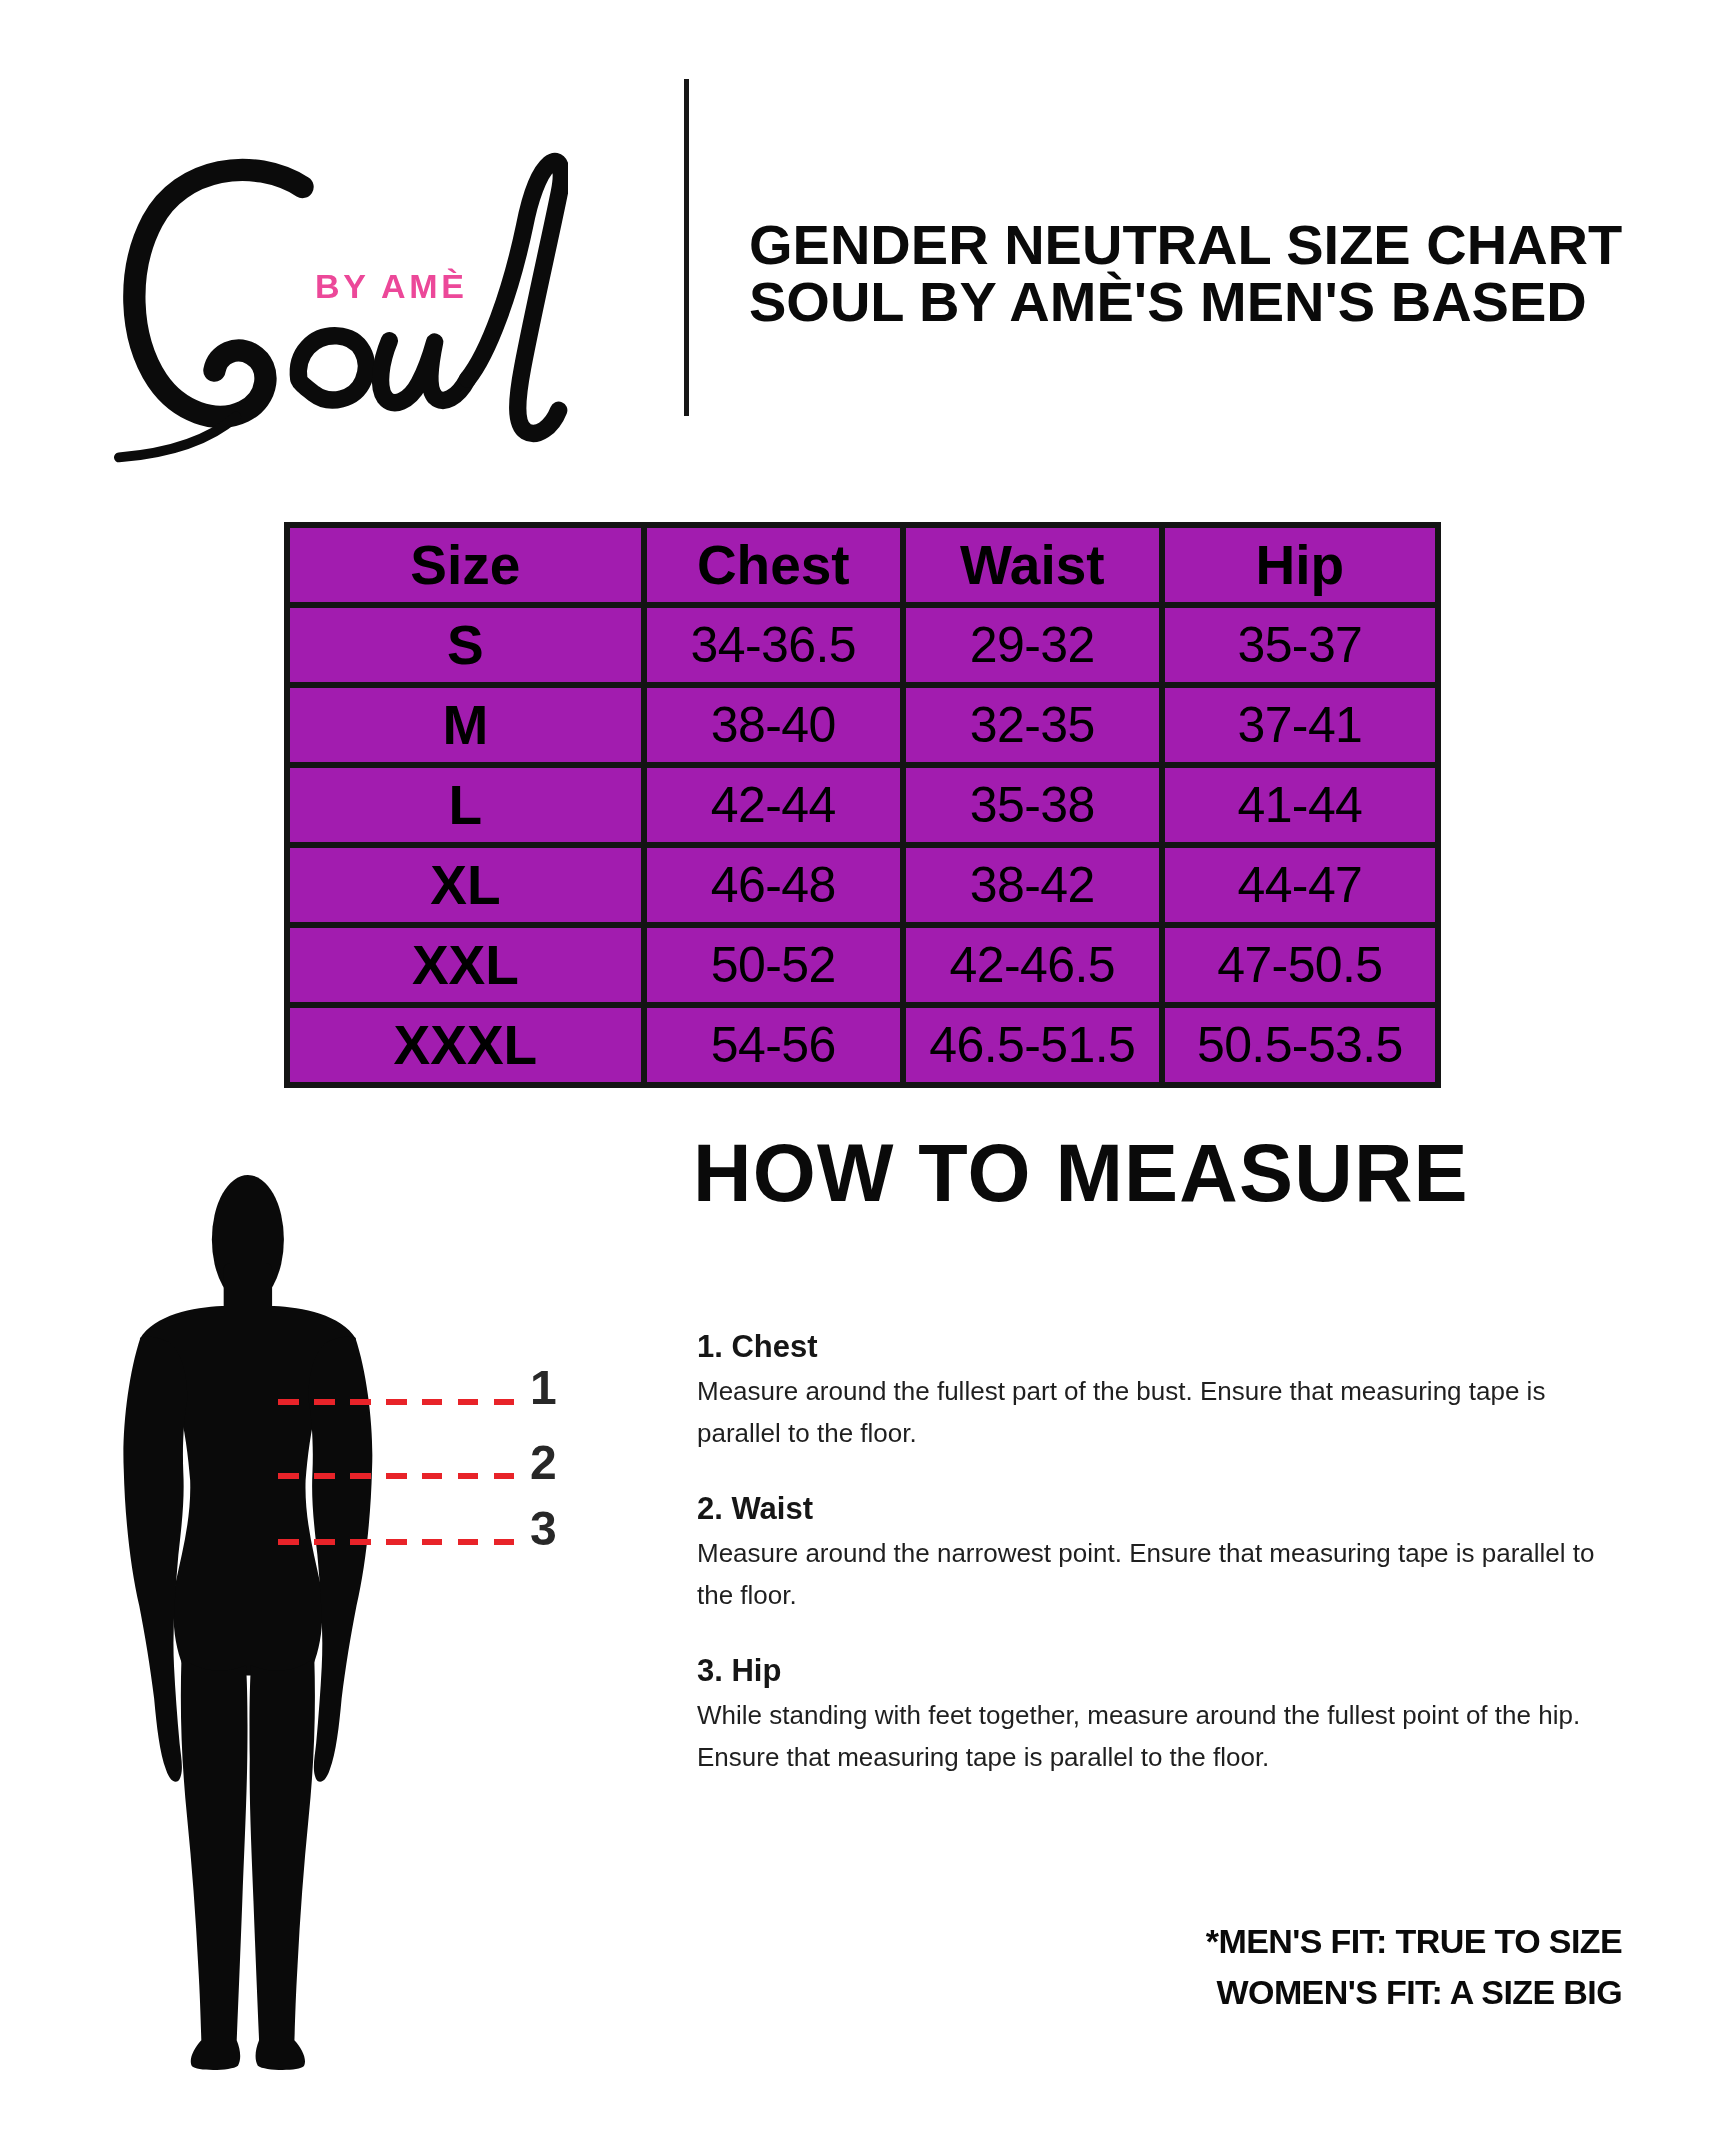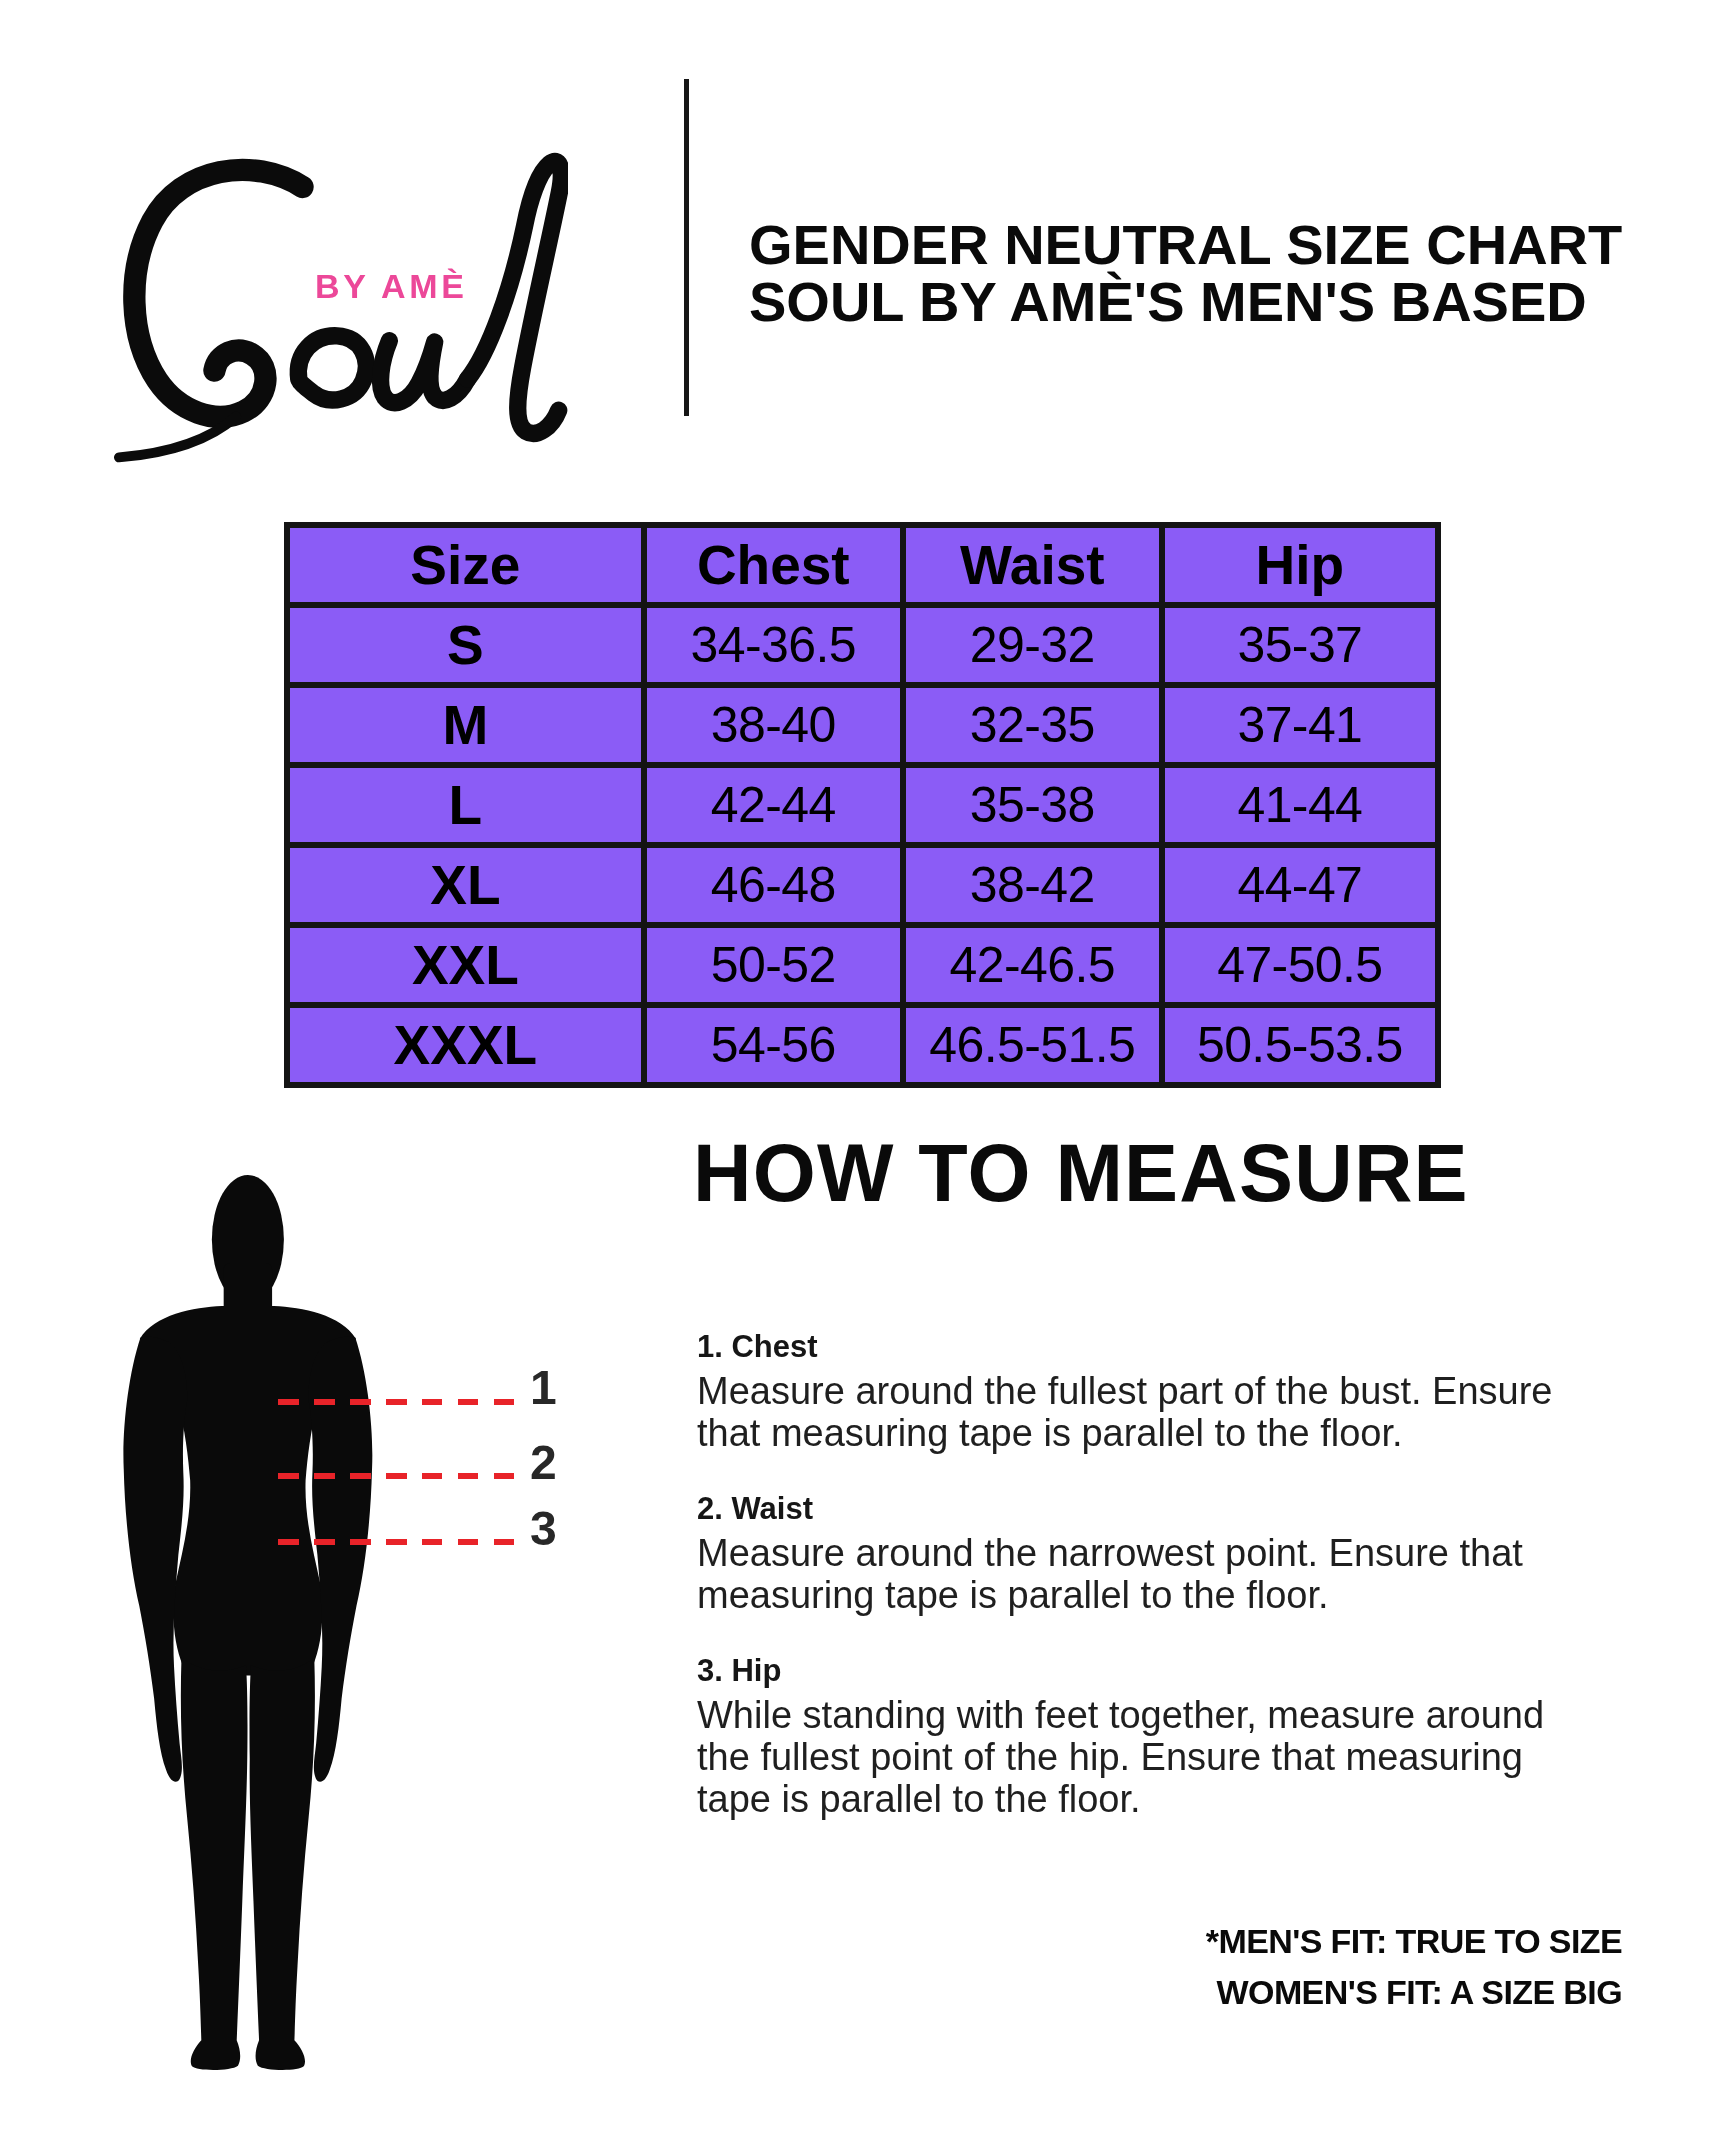--- a/index.html
+++ b/index.html
@@ -34,21 +34,21 @@
     left: 749px; top: 216px; width: 944px;
     font-size: 56px; font-weight: 700; line-height: 57px;
     letter-spacing: 0; color: #0a0a0a; white-space: nowrap;
   }
 
   
   .size-table-wrap { left: 284px; top: 522px; width: 1157px; height: 566px; }
   table.size-table {
     width: 100%; height: 100%;
     border-collapse: collapse; table-layout: fixed;
-    background: #8b5cf6;
+    background: #a21caf;
   }
   table.size-table th, table.size-table td {
     border: 6.2px solid #141414;
     text-align: center; vertical-align: middle;
     font-family: "Liberation Sans", sans-serif;
     padding: 0;
     overflow: hidden;
   }
   table.size-table th { font-size: 55px; font-weight: 700; }
   td.size-cell { font-size: 55px; font-weight: 700; }
@@ -79,21 +79,21 @@
     font-size: 81px; font-weight: 700; letter-spacing: 1.2px;
     color: #0a0a0a; white-space: nowrap;
   }
   .instructions { left: 697px; top: 1329px; width: 906px; }
   .instructions section { margin-bottom: 37px; }
   .instructions h3 {
     font-size: 31px; line-height: 36px; font-weight: 700;
     color: #161616; margin-bottom: 5px;
   }
   .instructions p {
-    font-size: 38px; line-height: 42px; font-weight: 400; color: #1f1f1f;
+    font-size: 26px; line-height: 42px; font-weight: 400; color: #1f1f1f;
   }
 
   
   .fit-note {
     left: 714px; top: 1916px; width: 908px;
     text-align: right;
     font-size: 34px; line-height: 51px; font-weight: 700;
     letter-spacing: -0.6px; color: #0a0a0a; white-space: nowrap;
   }
 </style>

